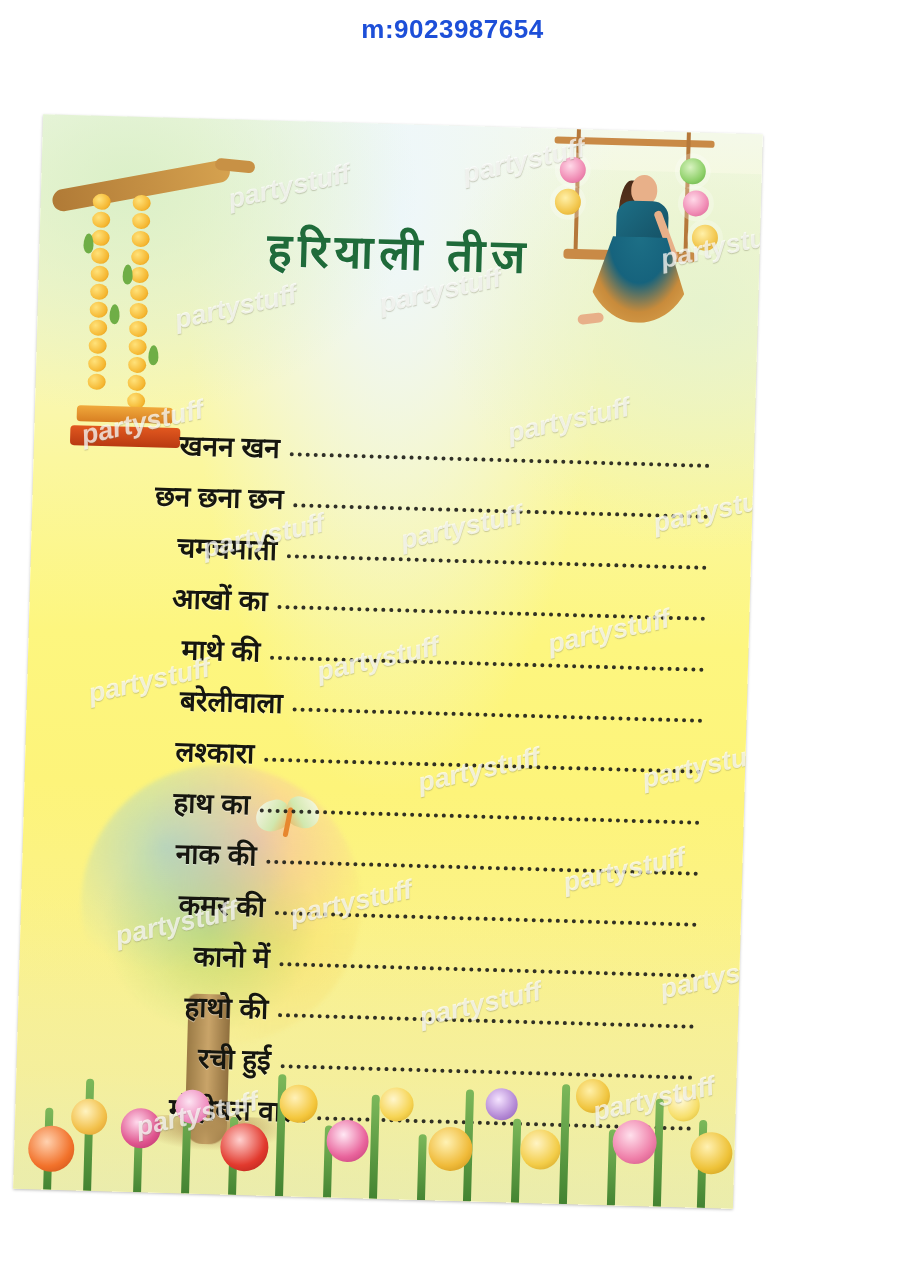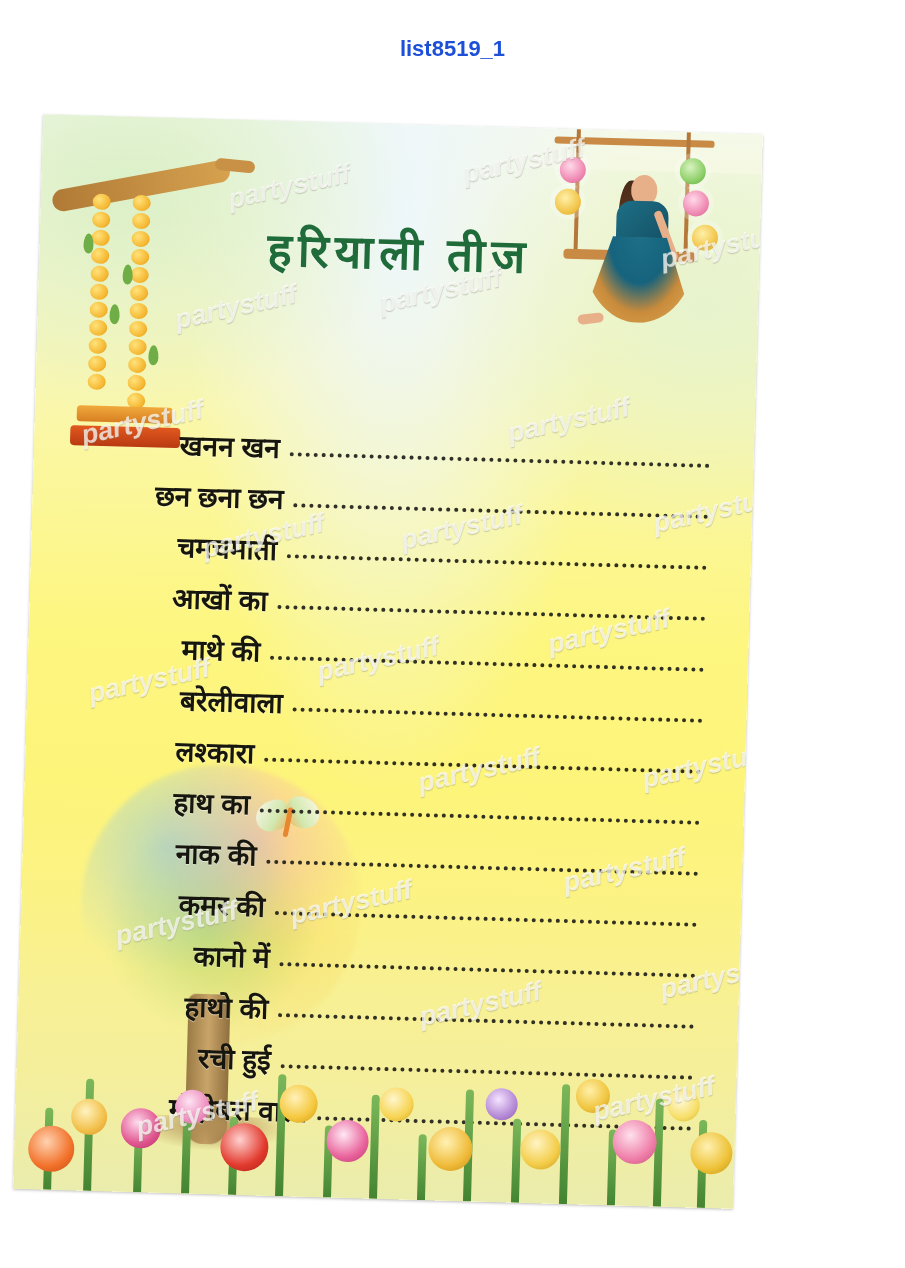--- a/index.html
+++ b/index.html
@@ -380,21 +380,21 @@
     pointer-events: none;
     white-space: nowrap;
     font-style: italic;
     font-weight: 600;
   }
 </style>
 </head>
 <body>
 
 <div class="header">
-  <div class="header-list">list8519_1</div>
+  <div class="header-phone">m:9023987654</div>
 </div>
 
 <div class="card-wrap">
   <div class="card">
 
     <div class="wash-a"></div>
     <div class="wash-b"></div>
     <div class="wash-c"></div>
 
     <div>

